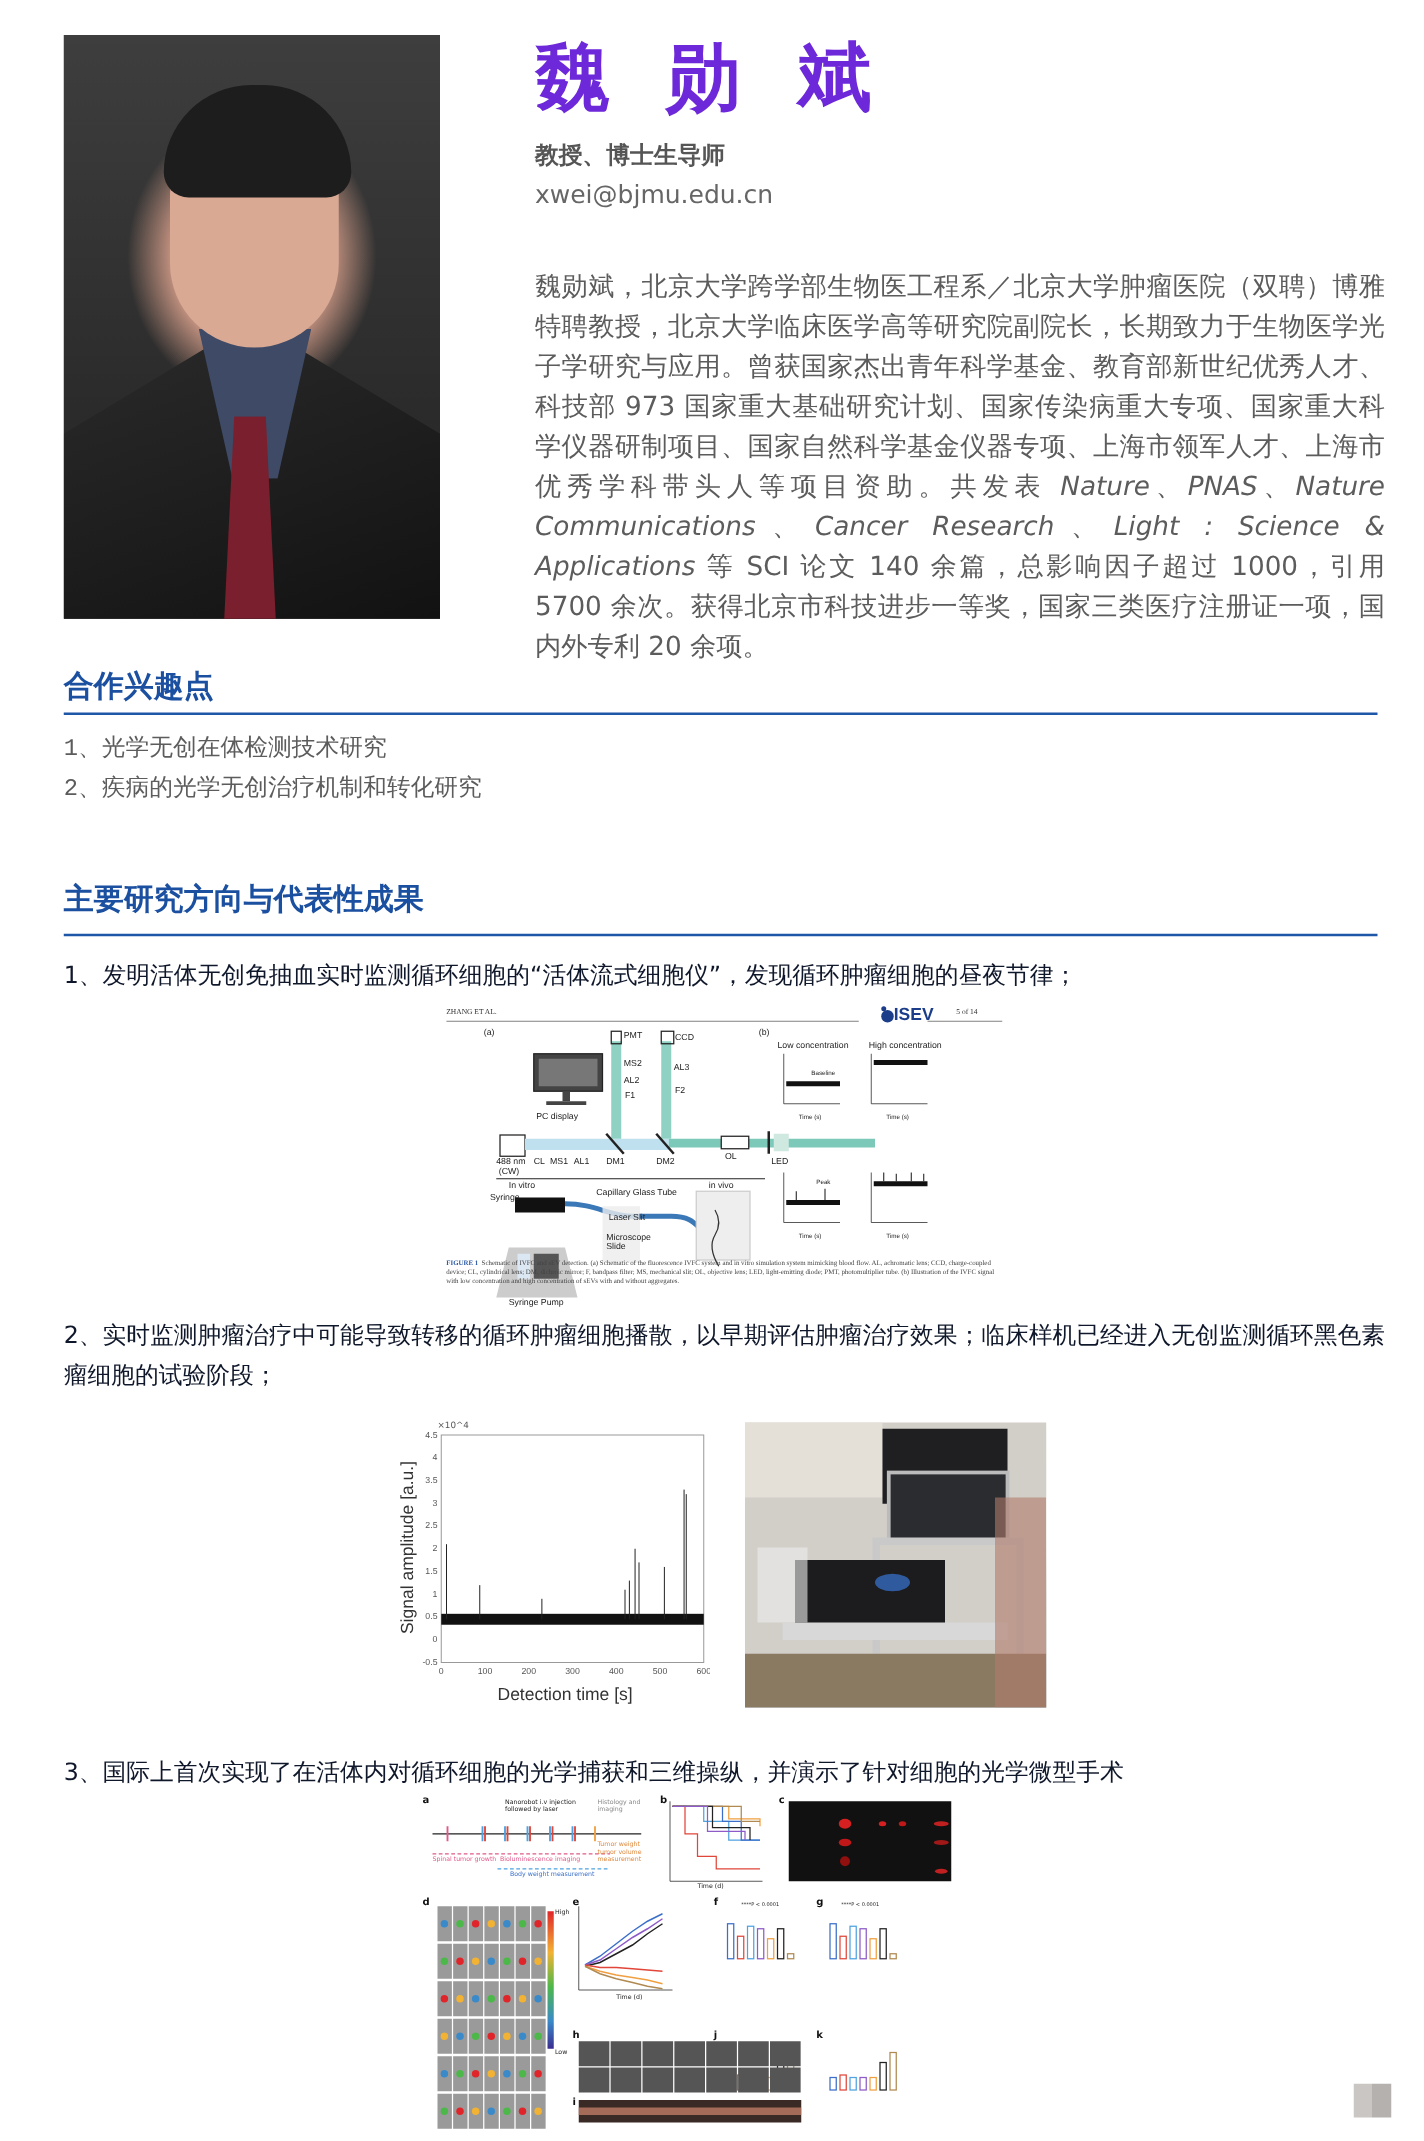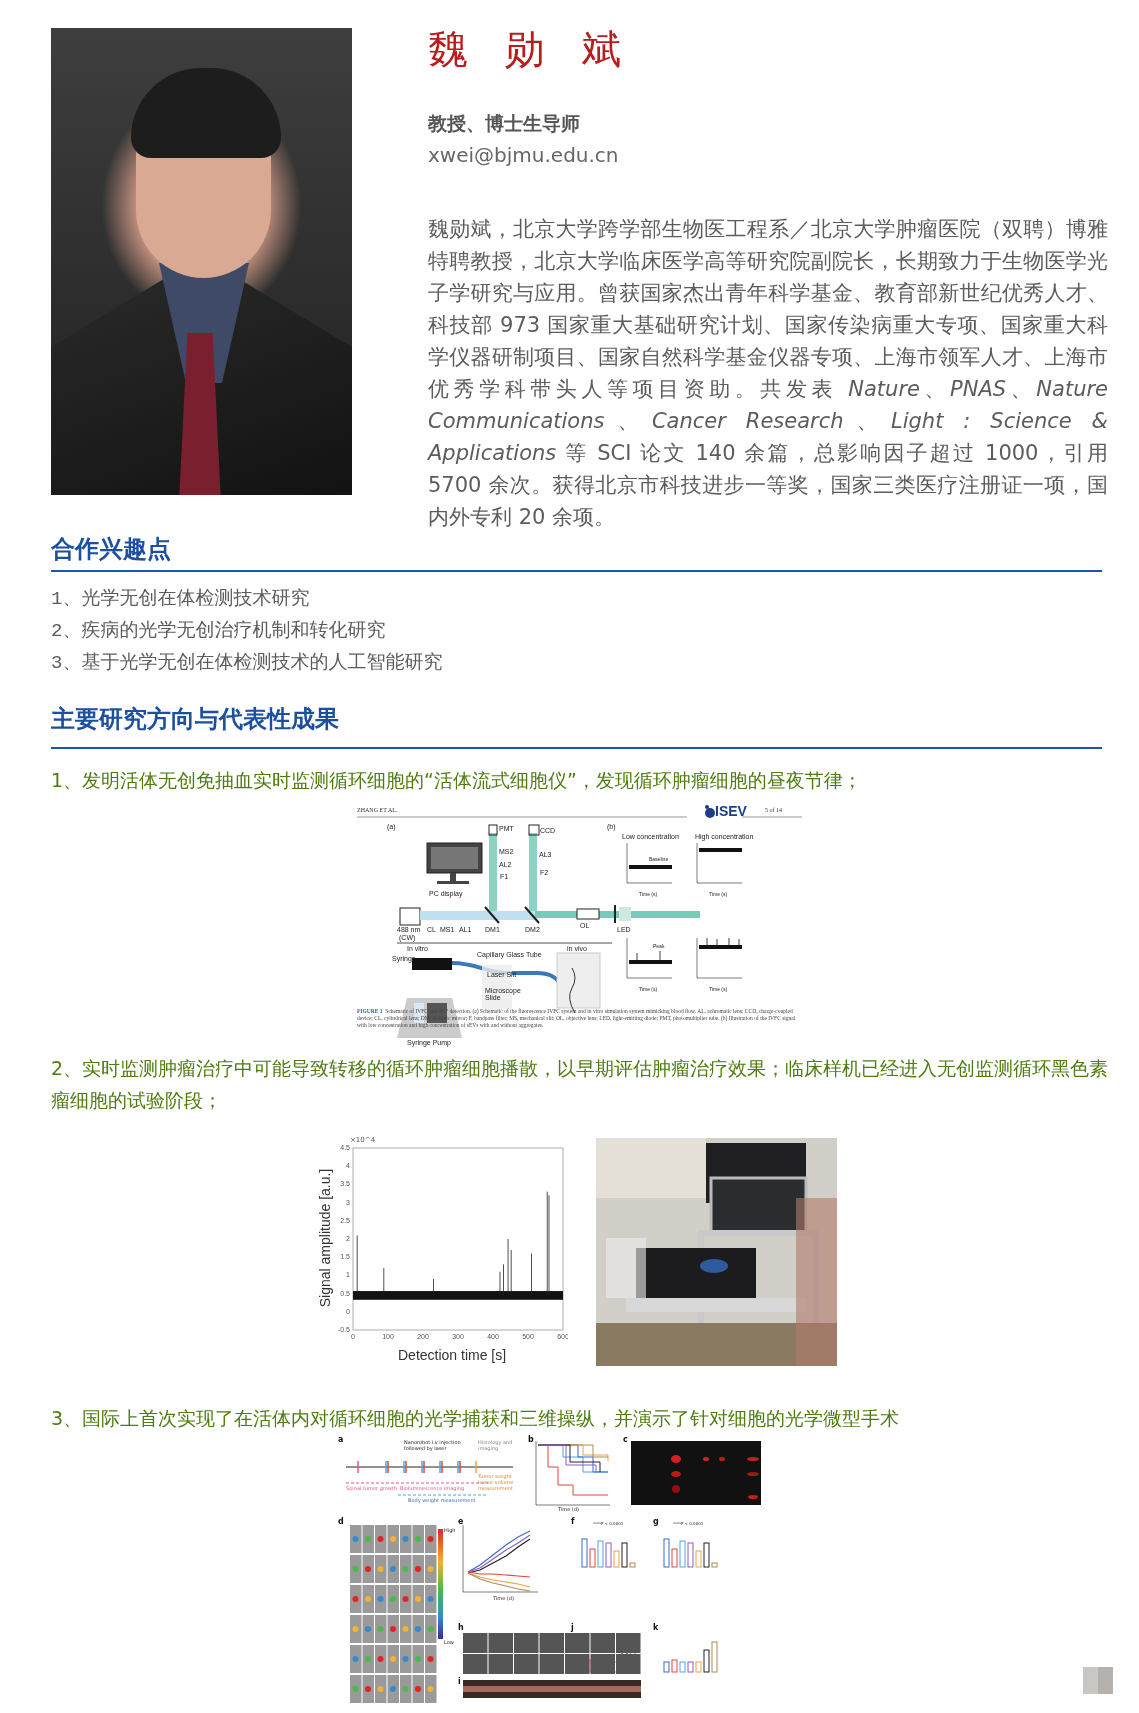--- a/index.html
+++ b/index.html
@@ -11,31 +11,31 @@
   #photo { left:51px; top:28px; width:301px; height:467px;
            background:radial-gradient(ellipse 46% 34% at 50% 38%, #e0b7a2 0%, #c99683 45%, rgba(60,60,60,0) 72%),
                       linear-gradient(180deg,#3e3e3e 0%, #2c2c2c 60%, #222 100%);
            overflow:hidden; }
   #photo .hair { position:absolute; left:80px; top:40px; width:150px; height:90px; border-radius:70px 70px 20px 20px; background:#1d1d1d; }
   #photo .face { position:absolute; left:85px; top:70px; width:135px; height:180px; border-radius:60px 60px 70px 70px; background:#d9a994; }
   #photo .suit { position:absolute; left:0; top:250px; width:301px; height:230px; background:linear-gradient(160deg,#2a2a2a,#111); clip-path:polygon(0 30%,38% 0,62% 0,100% 30%,100% 100%,0 100%); }
   #photo .shirt { position:absolute; left:108px; top:235px; width:90px; height:120px; background:#3e4a66; clip-path:polygon(0 0,100% 0,70% 100%,30% 100%); }
   #photo .tie { position:absolute; left:128px; top:305px; width:42px; height:170px; background:#7a1f2e; clip-path:polygon(20% 0,80% 0,100% 100%,0 100%); }
 
-  #name { left:428px; top:22px; font-size:40px; letter-spacing:12px; color:#b91c1c; font-weight:400; }
+  #name { left:428px; top:22px; font-size:60px; letter-spacing:12px; color:#6d28d9; font-weight:700; }
   #title { left:428px; top:111px; font-size:19px; font-weight:bold; color:#555; }
   #email { left:428px; top:143px; font-size:20px; color:#666; }
   #bio { left:428px; top:213px; width:680px; font-size:21px; line-height:32px; color:#5c5c5c; text-align:justify; }
   #bio i { font-style:italic; }
 
   
   .sec-title { font-size:24px; font-weight:bold; color:#1b4fa0; }
   .sec-line { height:2px; background:#1f57a8; }
   .list-item { font-size:19px; color:#5c5c5c; line-height:32px; }
-  .para { font-size:19px; color:#4d7c0f; line-height:32px; }
+  .para { font-size:19px; color:#0f172a; line-height:32px; }
 
   
   #fig1 { left:357px; top:803px; width:445px; height:252px; background:#fff; }
   .tiny { font-size:7px; color:#222; font-family:"Liberation Sans",sans-serif; }
   .tinys { font-size:6px; color:#333; font-family:"Liberation Serif",serif; }
 
   
   #fig2 { left:318px; top:1140px; width:250px; height:225px; }
   #fig2photo { left:596px; top:1138px; width:241px; height:228px; overflow:hidden;
                background:linear-gradient(180deg,#d9d6d0 0%,#cfcac2 40%,#9a9690 60%,#6b655d 100%); }
@@ -60,21 +60,20 @@
 
 <div id="bio" class="abs">
   <span>魏勋斌，北京大学跨学部生物医工程系／北京大学肿瘤医院（双聘）博雅特聘教授，北京大学临床医学高等研究院副院长，长期致力于生物医学光子学研究与应用。曾获国家杰出青年科学基金、教育部新世纪优秀人才、科技部 973 国家重大基础研究计划、国家传染病重大专项、国家重大科学仪器研制项目、国家自然科学基金仪器专项、上海市领军人才、上海市优秀学科带头人等项目资助。共发表 </span><i>Nature</i><span>、</span><i>PNAS</i><span>、</span><i>Nature Communications</i><span>、</span><i>Cancer Research</i><span>、</span><i>Light : Science &amp; Applications</i><span> 等 SCI 论文 140 余篇，总影响因子超过 1000，引用 5700 余次。获得北京市科技进步一等奖，国家三类医疗注册证一项，国内外专利 20 余项。</span>
 </div>
 
 <div class="abs sec-title" style="left:51px;top:533px;">合作兴趣点</div>
 <div class="abs sec-line" style="left:51px;top:570px;width:1051px;"></div>
 <div class="abs" style="left:51px;top:583px;font-family:Liberation Mono, monospace;">
   <div class="list-item">1、光学无创在体检测技术研究</div>
   <div class="list-item">2、疾病的光学无创治疗机制和转化研究</div>
-  <div class="list-item">3、基于光学无创在体检测技术的人工智能研究</div>
 </div>
 
 <div class="abs sec-title" style="left:51px;top:684px;margin-top:19px;">主要研究方向与代表性成果</div>
 <div class="abs sec-line" style="left:51px;top:747px;width:1051px;"></div>
 <div class="abs para" style="left:51px;top:764px;width:1060px;">1、发明活体无创免抽血实时监测循环细胞的“活体流式细胞仪”，发现循环肿瘤细胞的昼夜节律；</div>
 
 <div id="fig1" class="abs">
   <svg width="445" height="252" viewBox="0 0 445 252" xmlns="http://www.w3.org/2000/svg">
     <line x1="0" y1="14" x2="330" y2="14" stroke="#555" stroke-width="0.6"></line>
     <circle cx="353" cy="10" r="5" fill="#1c3d8a"></circle>

